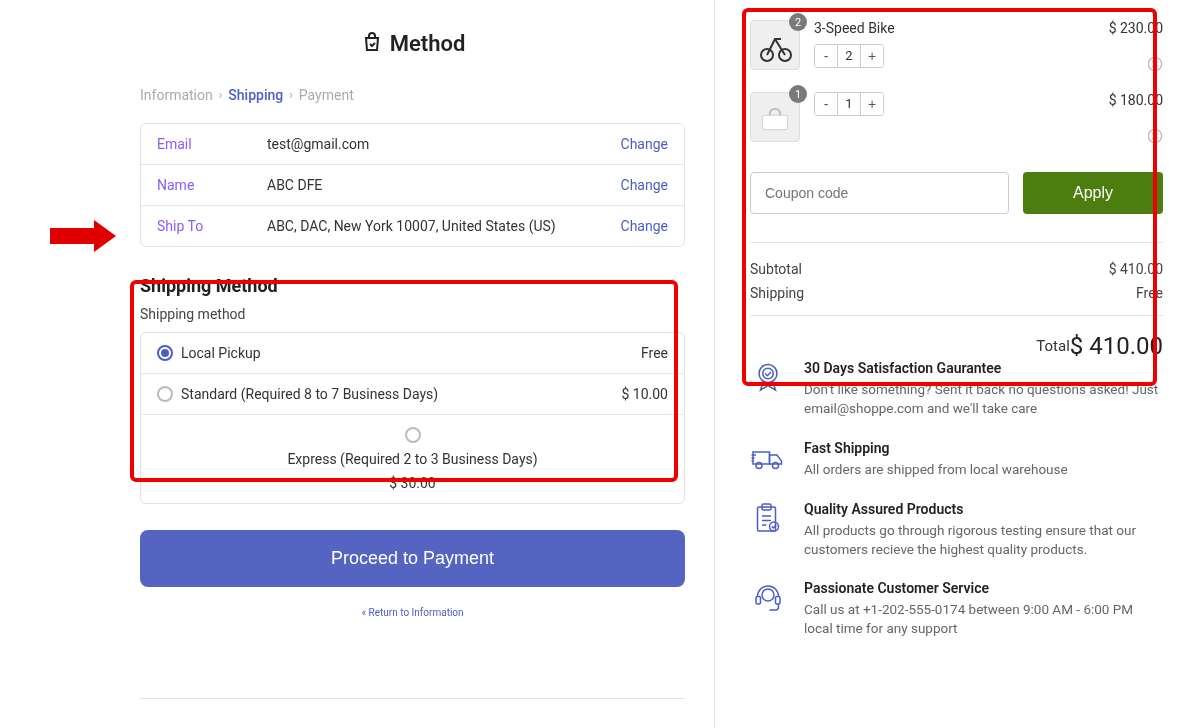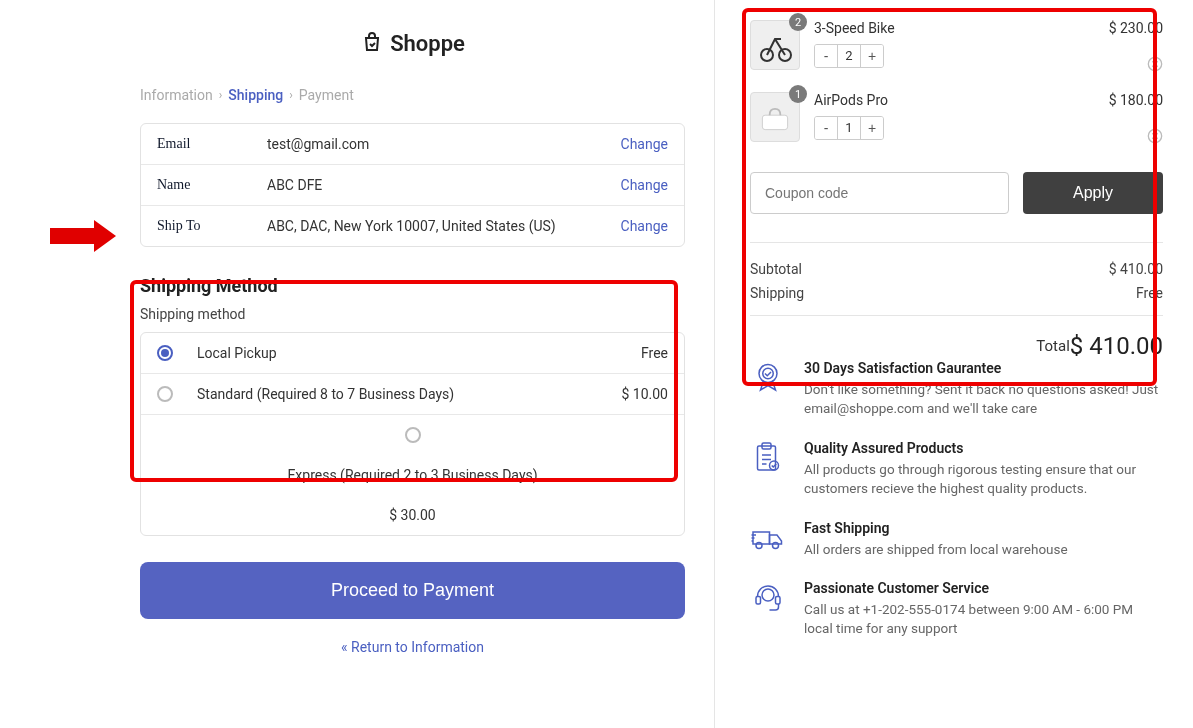--- a/index.html
+++ b/index.html
@@ -55,37 +55,37 @@
     border: 1px solid #e2e2e2;
     border-radius: 6px;
     margin-bottom: 28px;
   }
   .info-row {
     display: flex; align-items: center;
     padding: 12px 16px;
     border-bottom: 1px solid #e8e8e8;
   }
   .info-row:last-child { border-bottom: none; }
-  .info-label { width: 110px; color: #0f172a; font-family: Liberation Serif, serif; }
+  .info-label { width: 110px; color: #8b5cf6; }
   .info-value { flex: 1; color: #333; }
   .info-change { color: #4a5fc1; cursor: pointer; }
 
   
   .shipping-title { font-size: 18px; font-weight: 700; margin-bottom: 10px; color: #222;}
   .shipping-sub { font-size: 14px; color: #444; margin-bottom: 10px; }
   .ship-box {
     border: 1px solid #e2e2e2;
     border-radius: 6px;
     margin-bottom: 26px;
   }
   .ship-row {
     display: flex; align-items: center;
     padding: 12px 16px;
     border-bottom: 1px solid #e8e8e8;
-    gap: 24px;
+    gap: 8px;
   }
   .ship-row:last-child { border-bottom: none; flex-direction: column; }
   .radio {
     width: 16px; height: 16px; border: 2px solid #bbb; border-radius: 50%;
     display: flex; align-items: center; justify-content: center;
     flex-shrink: 0;
   }
   .radio.sel { border-color: #4a5fc1; }
   .radio.sel::after { content: ""; width: 8px; height: 8px; background: #4a5fc1; border-radius: 50%; }
   .ship-name { flex: 1; color: #333; }
@@ -100,21 +100,21 @@
     padding: 18px;
     font-size: 18px;
     font-weight: 500;
     cursor: pointer;
     margin-bottom: 20px;
   }
   .return-link {
     display: block;
     text-align: center;
     color: #4a5fc1;
-    font-size: 14px;
+    font-size: 10px;
     cursor: pointer;
     margin-bottom: 30px;
   }
   .hr { border: none; border-top: 1px solid #e5e5e5; margin-top: 80px; }
 
   
   .cart-item {
     display: flex; align-items: flex-start; gap: 14px;
     margin-bottom: 22px;
     position: relative;
@@ -159,21 +159,21 @@
   }
   .coupon-input {
     flex: 1;
     border: 1px solid #ccc;
     border-radius: 4px;
     padding: 12px 14px;
     font-size: 14px;
   }
   .apply-btn {
     width: 140px;
-    background: #404040;
+    background: #4d7c0f;
     color: #fff;
     border: none;
     border-radius: 4px;
     font-size: 16px;
     cursor: pointer;
   }
 
   .totals {
     border-top: 1px solid #e5e5e5;
     padding-top: 18px;
@@ -228,21 +228,21 @@
     <div class="divider-vert"></div>
 
     <div class="logo">
       <span>
         <svg viewBox="0 0 24 24" fill="none" stroke="#222" stroke-width="2">
           <path d="M6 8h12l-1 12H7L6 8z"></path>
             <path d="M9 8V6a3 3 0 016 0v2"></path>
           <path d="M10 14l2 2 3-3"></path>
         </svg>
       </span>
-      <span class="logo-text">Shoppe</span>
+      <span class="logo-text">Method</span>
     </div>
 
     <div class="breadcrumb">
       <span class="bc">Information</span>
       <span class="chev">›</span>
       <span class="bc active">Shipping</span>
       <span class="chev">›</span>
       <span class="bc">Payment</span>
     </div>
 
@@ -320,21 +320,20 @@
 
     <div class="cart-item">
       <div class="thumb">
         <svg viewBox="0 0 40 40" width="36" height="36">
             <rect x="6" y="18" width="28" height="16" rx="3" fill="#fff" stroke="#ccc"></rect>
             <path d="M14 18c0-4 2-7 6-7s6 3 6 7" stroke="#bbb" fill="none" stroke-width="2"></path>
           </svg>
         <span class="qty-badge">1</span>
       </div>
       <div class="item-info">
-        <div class="item-name">AirPods Pro</div>
         <div class="qty-ctrl">
           <button>-</button>
           <span class="num">1</span>
           <button>+</button>
         </div>
       </div>
       <div class="item-price">$ 180.00</div>
       <span class="item-remove">
         <svg viewBox="0 0 24 24" fill="none" stroke="currentColor" stroke-width="2">
             <circle cx="12" cy="12" r="10"></circle>
@@ -369,20 +368,36 @@
         <svg viewBox="0 0 48 48" fill="none" stroke="currentColor" stroke-width="2">
             <circle cx="24" cy="18" r="12"></circle>
             <circle cx="24" cy="18" r="7"></circle>
             <path d="M18 28l-4 12 10-6 10 6-4-12"></path>
             <path d="M20 18l3 3 5-5"></path>
           </svg>
       </span>
       <div class="benefit-body">
         <div class="bt">30 Days Satisfaction Gaurantee</div>
         <div class="bd">Don't like something? Sent it back no questions asked! Just email@shoppe.com and we'll take care</div>
+      </div>
+    </div>
+
+    <div class="benefit">
+      <span class="ico">
+        <svg viewBox="0 0 48 48" fill="none" stroke="currentColor" stroke-width="2">
+            <rect x="4" y="16" width="22" height="16"></rect>
+            <path d="M26 20h10l6 8v4h-16z"></path>
+            <circle cx="12" cy="34" r="4"></circle>
+            <circle cx="34" cy="34" r="4"></circle>
+            <path d="M2 20h6M2 24h4M2 28h2"></path>
+          </svg>
+      </span>
+      <div class="benefit-body">
+        <div class="bt">Fast Shipping</div>
+        <div class="bd">All orders are shipped from local warehouse</div>
       </div>
     </div>
 
     <div class="benefit">
       <span class="ico">
         <svg viewBox="0 0 48 48" fill="none" stroke="currentColor" stroke-width="2">
             <rect x="10" y="8" width="24" height="32" rx="2"></rect>
             <rect x="16" y="4" width="12" height="8" rx="2"></rect>
             <path d="M16 20h12M16 26h12M16 32h6"></path>
             <circle cx="32" cy="34" r="6"></circle>
@@ -391,36 +406,20 @@
       </span>
       <div class="benefit-body">
         <div class="bt">Quality Assured Products</div>
         <div class="bd">All products go through rigorous testing ensure that our customers recieve the highest quality products.</div>
       </div>
     </div>
 
     <div class="benefit">
       <span class="ico">
         <svg viewBox="0 0 48 48" fill="none" stroke="currentColor" stroke-width="2">
-            <rect x="4" y="16" width="22" height="16"></rect>
-            <path d="M26 20h10l6 8v4h-16z"></path>
-            <circle cx="12" cy="34" r="4"></circle>
-            <circle cx="34" cy="34" r="4"></circle>
-            <path d="M2 20h6M2 24h4M2 28h2"></path>
-          </svg>
-      </span>
-      <div class="benefit-body">
-        <div class="bt">Fast Shipping</div>
-        <div class="bd">All orders are shipped from local warehouse</div>
-      </div>
-    </div>
-
-    <div class="benefit">
-      <span class="ico">
-        <svg viewBox="0 0 48 48" fill="none" stroke="currentColor" stroke-width="2">
             <circle cx="24" cy="20" r="8"></circle>
             <path d="M10 22a14 14 0 0128 0"></path>
             <rect x="8" y="22" width="6" height="10" rx="2"></rect>
             <rect x="34" y="22" width="6" height="10" rx="2"></rect>
             <path d="M38 32v4a4 4 0 01-4 4h-8"></path>
           </svg>
       </span>
       <div class="benefit-body">
         <div class="bt">Passionate Customer Service</div>
         <div class="bd">Call us at +1-202-555-0174 between 9:00 AM - 6:00 PM local time for any support</div>

